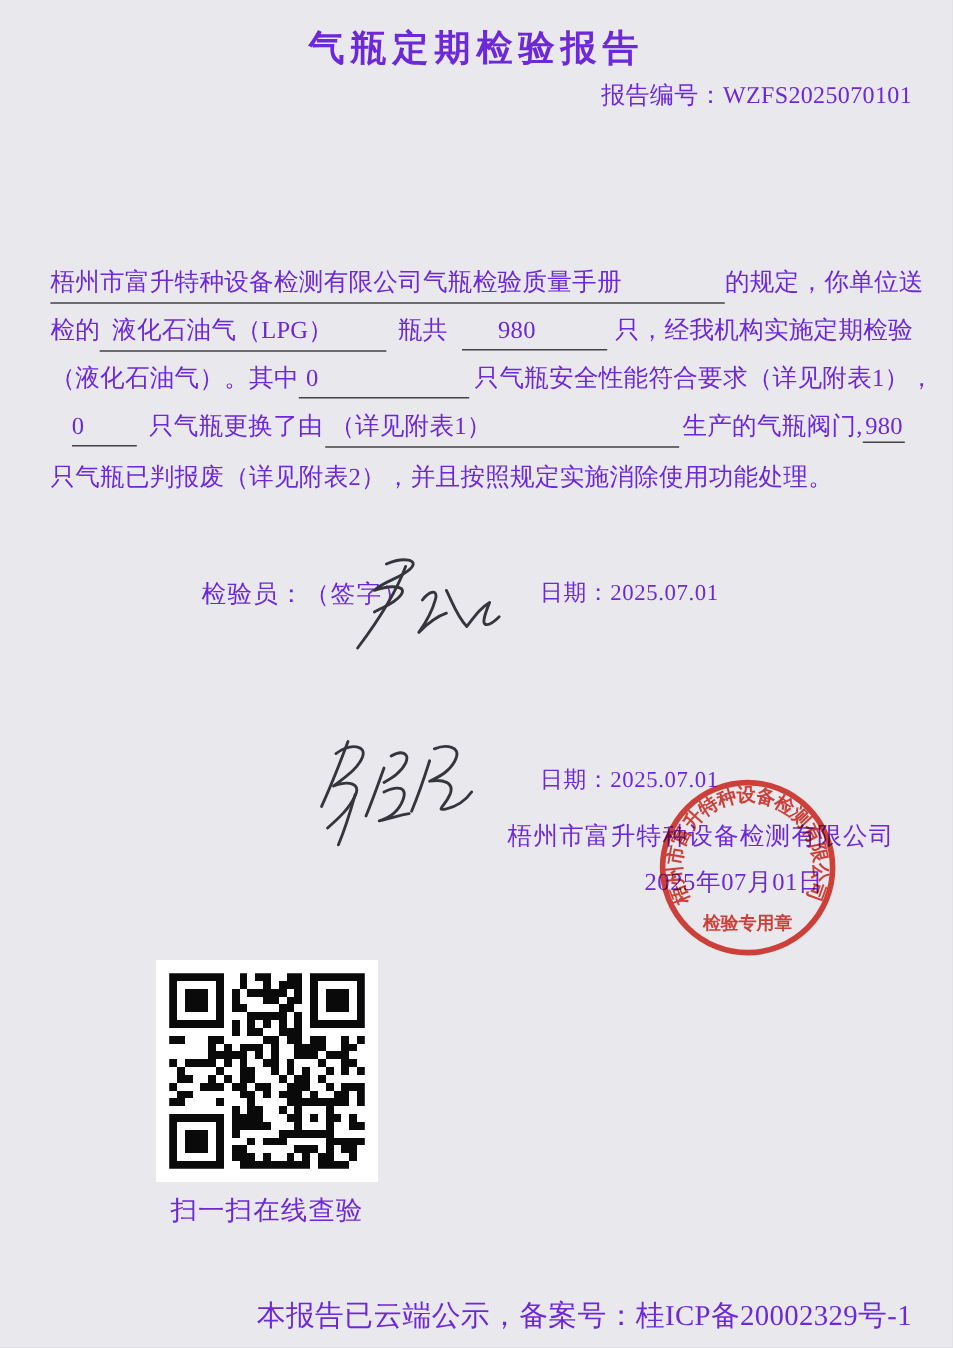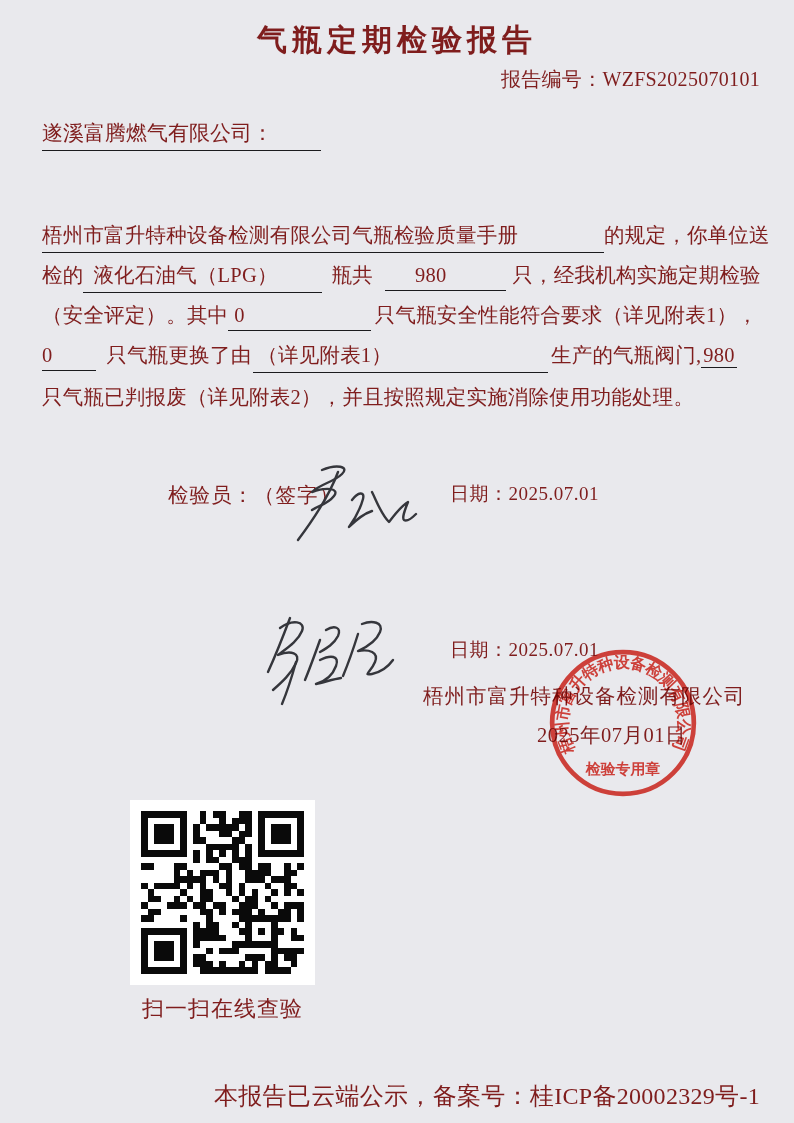--- a/index.html
+++ b/index.html
@@ -3,21 +3,21 @@
 <meta charset="utf-8">
 <style>
   * { margin:0; padding:0; box-sizing:border-box; }
   html,body { background:#d8d8dc; }
   .page {
     position:relative;
     width:794px; height:1123px;
     margin:0 auto;
     background:#e9e9ed;
     font-family:"Liberation Serif","DejaVu Serif",serif;
-    color:#7f1d1d;
+    color:#6d28d9;
     overflow:hidden;
   }
   .doc-title {
     position:absolute; top:20px; left:0; width:100%;
     text-align:center;
     font-size:30px; font-weight:bold; letter-spacing:5px;
   }
   .report-no {
     position:absolute; top:66px; right:34px;
     font-size:20px; letter-spacing:0.3px;
@@ -34,21 +34,21 @@
   }
   .bodyline {
     position:absolute; left:42px; width:730px;
     font-size:20.5px; letter-spacing:0.2px;
     white-space:nowrap;
   }
   .l1 { top:181px; padding-left:41px; }
   .l2 { top:221px; }
   .l3 { top:261px; }
   .l4 { top:301px; }
-  .l5 { top:341px; }
+  .l5 { top:341px;text-align:center; }
   .l6 { top:383px; }
   .l2 .u { padding-right:86px; }
   .l3 .u1 { padding-left:10px; padding-right:44px; }
   .l3 .mid { margin-left:10px; }
   .l3 .u2 { margin-left:12px; padding-left:30px; padding-right:60px; }
   .l3 .rest { margin-left:6px; }
   .l4 .u1 { padding-left:6px; padding-right:126px; }
   .l4 .rest { margin-left:4px; }
   .l5 .u1 { padding-right:44px; }
   .l5 .mid { margin-left:10px; }
@@ -86,28 +86,27 @@
 </style>
 </head>
 <body>
 
 <div class="page">
 
   <div class="doc-title">气瓶定期检验报告</div>
 
   <div class="report-no"><span>报告编号：</span><span>WZFS2025070101</span></div>
 
-  <div class="addressee"><span class="u">遂溪富腾燃气有限公司：</span></div>
 
 
   <div class="bodyline l2"><span class="u">梧州市富升特种设备检测有限公司气瓶检验质量手册</span><span>的规定，你单位送</span></div>
 
   <div class="bodyline l3"><span>检的</span><span class="u u1">液化石油气（LPG）</span><span class="mid">瓶共</span><span class="u u2">980</span><span class="rest">只，经我机构实施定期检验</span></div>
 
-  <div class="bodyline l4"><span>（安全评定）。其中</span><span class="u u1">0</span><span class="rest">只气瓶安全性能符合要求（详见附表1），</span></div>
+  <div class="bodyline l4"><span>（液化石油气）。其中</span><span class="u u1">0</span><span class="rest">只气瓶安全性能符合要求（详见附表1），</span></div>
 
   <div class="bodyline l5"><span class="u u1">0</span><span class="mid">只气瓶更换了由</span><span class="u u2">（详见附表1）</span><span class="mid2">生产的气瓶阀门,</span><span class="u u3">980</span></div>
 
   <div class="bodyline l6"><span>只气瓶已判报废（详见附表2），并且按照规定实施消除使用功能处理。</span></div>
 
   <div class="sig-row-label" style="top:481px; left:128px;margin-left:40px;">检验员：（签字）</div>
   <svg class="sig-svg" style="top:460px; left:292px;" width="128" height="90" viewBox="0 0 128 90">
     <path d="M30 10 C 44 4 58 6 50 14 C 42 22 28 24 20 32 C 34 27 48 28 42 36 C 36 44 26 46 20 50"></path>
     <path d="M46 12 C 38 34 24 56 6 80"></path>
     <path d="M60 40 C 66 32 73 31 71 39 C 68 50 62 60 57 67 C 66 58 74 53 80 51"></path>

